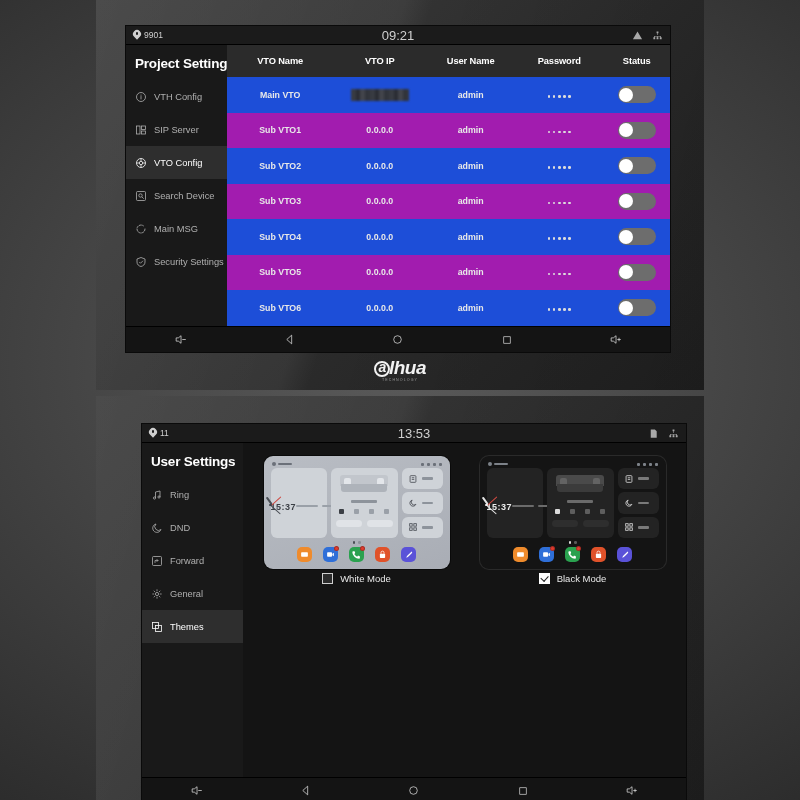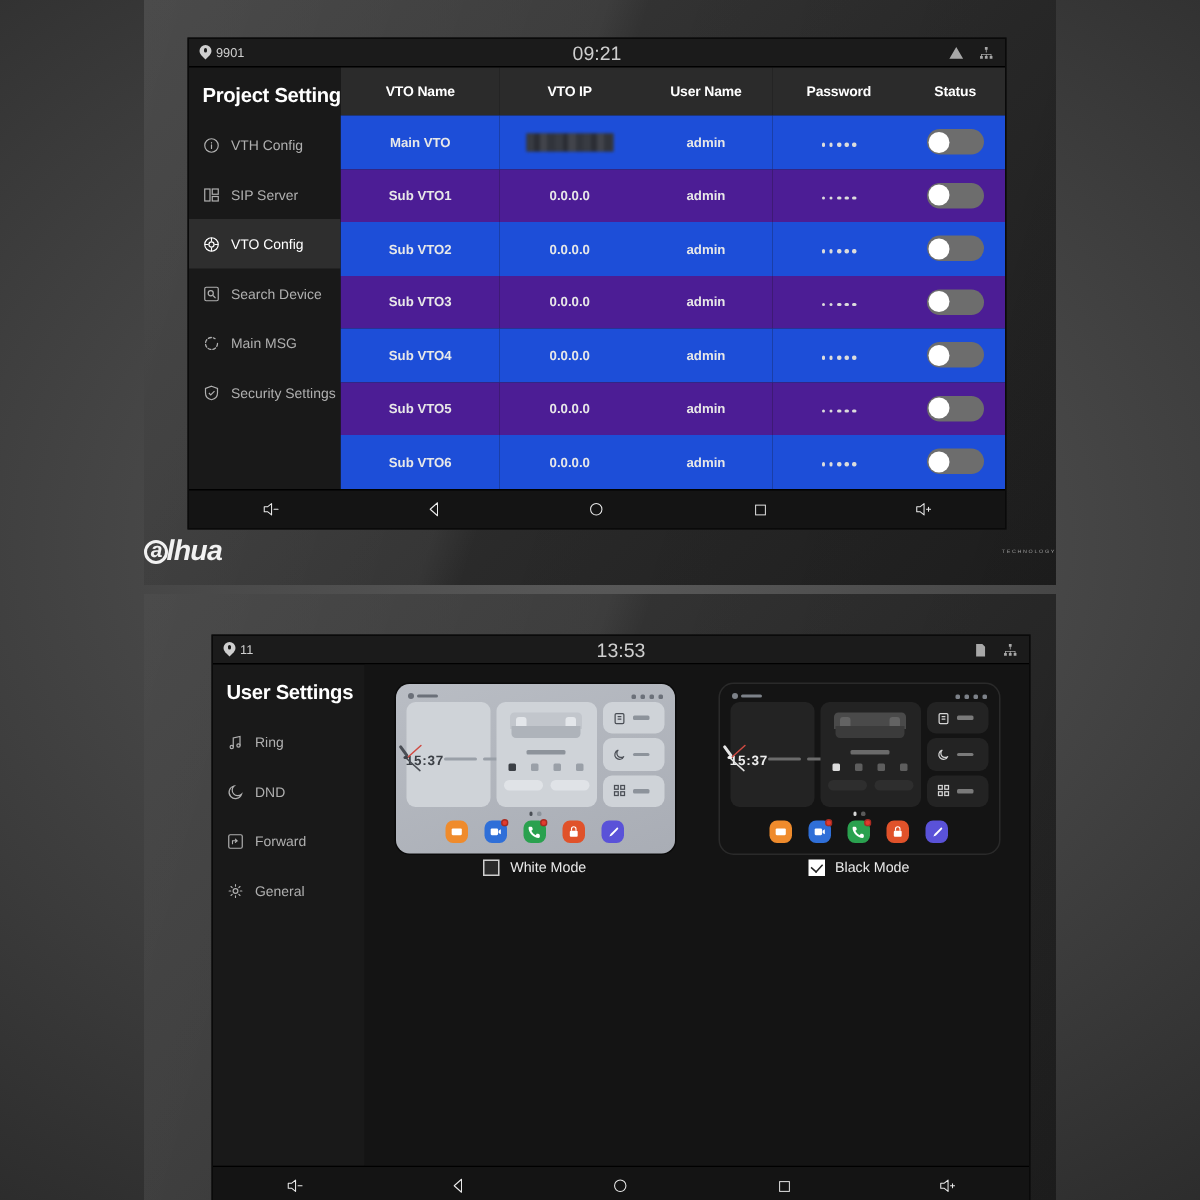--- a/index.html
+++ b/index.html
@@ -35,21 +35,21 @@
     background: #151515;
     overflow: hidden;
     border: 1px solid #0a0a0a;
   }
   #screen-top { left: 29px; top: 25px; width: 546px; height: 328px; }
   #screen-bottom { left: 45px; top: 27px; width: 546px; height: 381px; }
 
   
   .brand {
     position: absolute; left: 0; right: 0;
-    display: flex; flex-direction: row; align-items: center; justify-content: space-between;
+    display: flex; flex-direction: column; align-items: center; justify-content: flex-start;
   }
   #brand-top { top: 358px; }
   .brand-word {
     color: #f2f2f2; font-size: 19px; font-weight: bold; font-style: italic;
     letter-spacing: -0.5px; line-height: 1;
   }
   .brand-word .a-ring {
     display: inline-block; width: 16px; height: 16px; border: 2.2px solid #f2f2f2;
     border-radius: 50%; position: relative; vertical-align: -3px; margin-right: -1px;
   }
@@ -110,21 +110,21 @@
   .tbl { width: 100%; border-collapse: collapse; table-layout: fixed; }
   .tbl th {
     background: #2b2b2b; color: #ffffff; font-size: 9.3px; font-weight: bold;
     height: 32px; text-align: center; letter-spacing: -0.1px;
   }
   .tbl td {
     height: 35.5px; text-align: center; color: #e8e8e8; font-size: 8.8px;
     font-weight: bold;
   }
   .tbl tr.r-odd td { background: #1d4ed8; }
-  .tbl tr.r-even td { background: #4c1d95; }
+  .tbl tr.r-even td { background: #a21caf; }
 
   .pw-dots { display: inline-flex; gap: 2.6px; }
   .pw-dots i { width: 2.6px; height: 2.6px; background: #dcdcdc; border-radius: 50%; display: block; }
 
   .redact {
     display: inline-block; width: 58px; height: 12px; vertical-align: middle;
     background:
       repeating-linear-gradient(90deg, #3a3a3a 0 5px, #2c2c2c 5px 9px, #444 9px 14px, #333 14px 19px),
       #333;
     filter: blur(1.1px); opacity: .95;
@@ -539,20 +539,27 @@
         </div>
 
         <div class="side-item">
           <svg class="s-ico" viewBox="0 0 24 24">
             <circle cx="12" cy="12" r="3.2" stroke-width="1.6"></circle>
             <path d="M12 3.5v2.2M12 18.3v2.2M3.5 12h2.2M18.3 12h2.2M6 6l1.6 1.6M16.4 16.4L18 18M18 6l-1.6 1.6M7.6 16.4L6 18" stroke-width="1.5" stroke-linecap="round"></path>
           </svg>
           <span>General</span>
         </div>
 
+        <div class="side-item active">
+          <svg class="s-ico" viewBox="0 0 24 24">
+            <rect x="3" y="3" width="12" height="12" stroke-width="1.6"></rect>
+            <rect x="9" y="9" width="12" height="12" stroke-width="1.6"></rect>
+          </svg>
+          <span>Themes</span>
+        </div>
       </div>
 
       <div class="content">
         <div class="themes-wrap">
 
           <div class="theme-col">
             <div class="preview pv-light">
               <div class="pv-bar">
                 <span class="pv-pin"></span>
                 <span class="pv-txt"></span>

